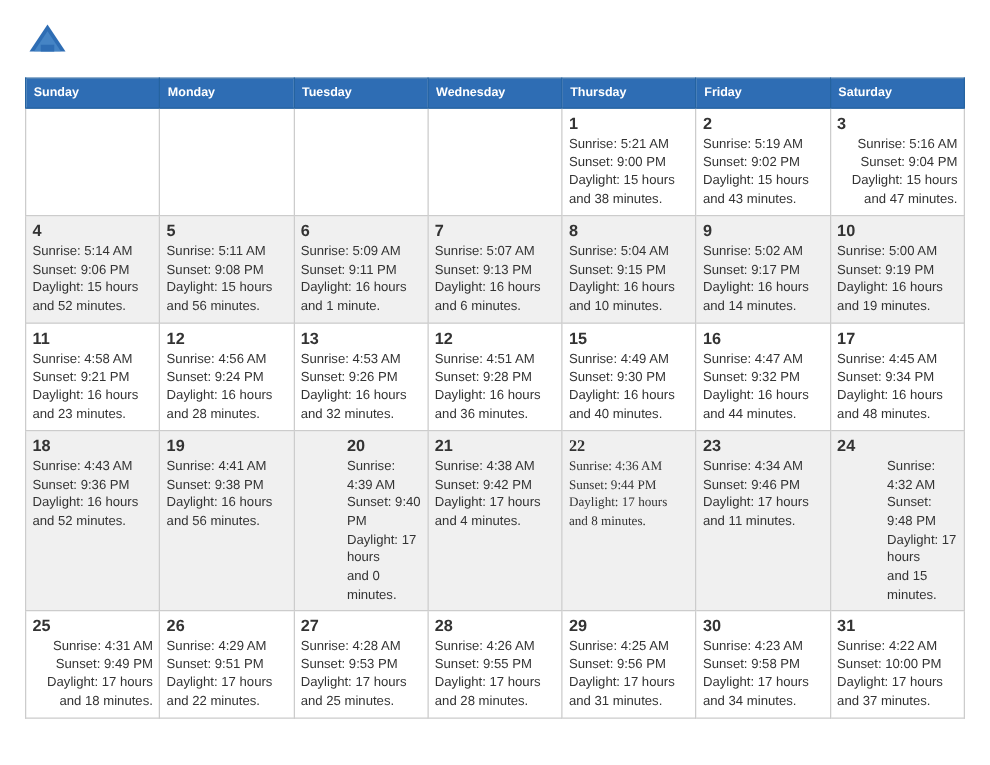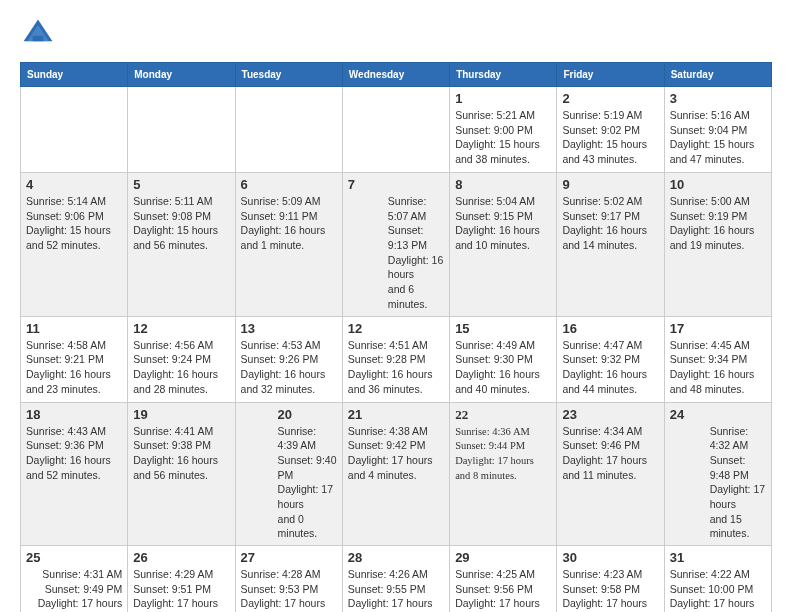--- a/index.html
+++ b/index.html
@@ -150,21 +150,21 @@
           </td>
           <td>
             <span class="day-number">2</span>
             <div class="day-info" style="white-space: pre-line;">Sunrise: 5:19 AM
 Sunset: 9:02 PM
 Daylight: 15 hours
 and 43 minutes.</div>
           </td>
           <td>
             <span class="day-number">3</span>
-            <div class="day-info" style="white-space: pre-line;">Sunrise: 5:16 AM
+            <div class="day-info" style="white-space: pre-line; text-align: right;">Sunrise: 5:16 AM
 Sunset: 9:04 PM
 Daylight: 15 hours
 and 47 minutes.</div>
           </td>
         </tr>
         <tr>
           <td style="background: rgb(240, 240, 240);">
             <span class="day-number">4</span>
             <div class="day-info" style="white-space: pre-line;">Sunrise: 5:14 AM
 Sunset: 9:06 PM
@@ -180,21 +180,21 @@
           </td>
           <td style="background: rgb(240, 240, 240);">
             <span class="day-number">6</span>
             <div class="day-info" style="white-space: pre-line;">Sunrise: 5:09 AM
 Sunset: 9:11 PM
 Daylight: 16 hours
 and 1 minute.</div>
           </td>
           <td style="background: rgb(240, 240, 240);">
             <span class="day-number">7</span>
-            <div class="day-info" style="white-space: pre-line; margin-left: 40px;">Sunrise: 5:07 AM
+            <div class="day-info" style="white-space: pre-line;">Sunrise: 5:07 AM
 Sunset: 9:13 PM
 Daylight: 16 hours
 and 6 minutes.</div>
           </td>
           <td style="background: rgb(240, 240, 240);">
             <span class="day-number">8</span>
             <div class="day-info" style="white-space: pre-line;">Sunrise: 5:04 AM
 Sunset: 9:15 PM
 Daylight: 16 hours
 and 10 minutes.</div>

